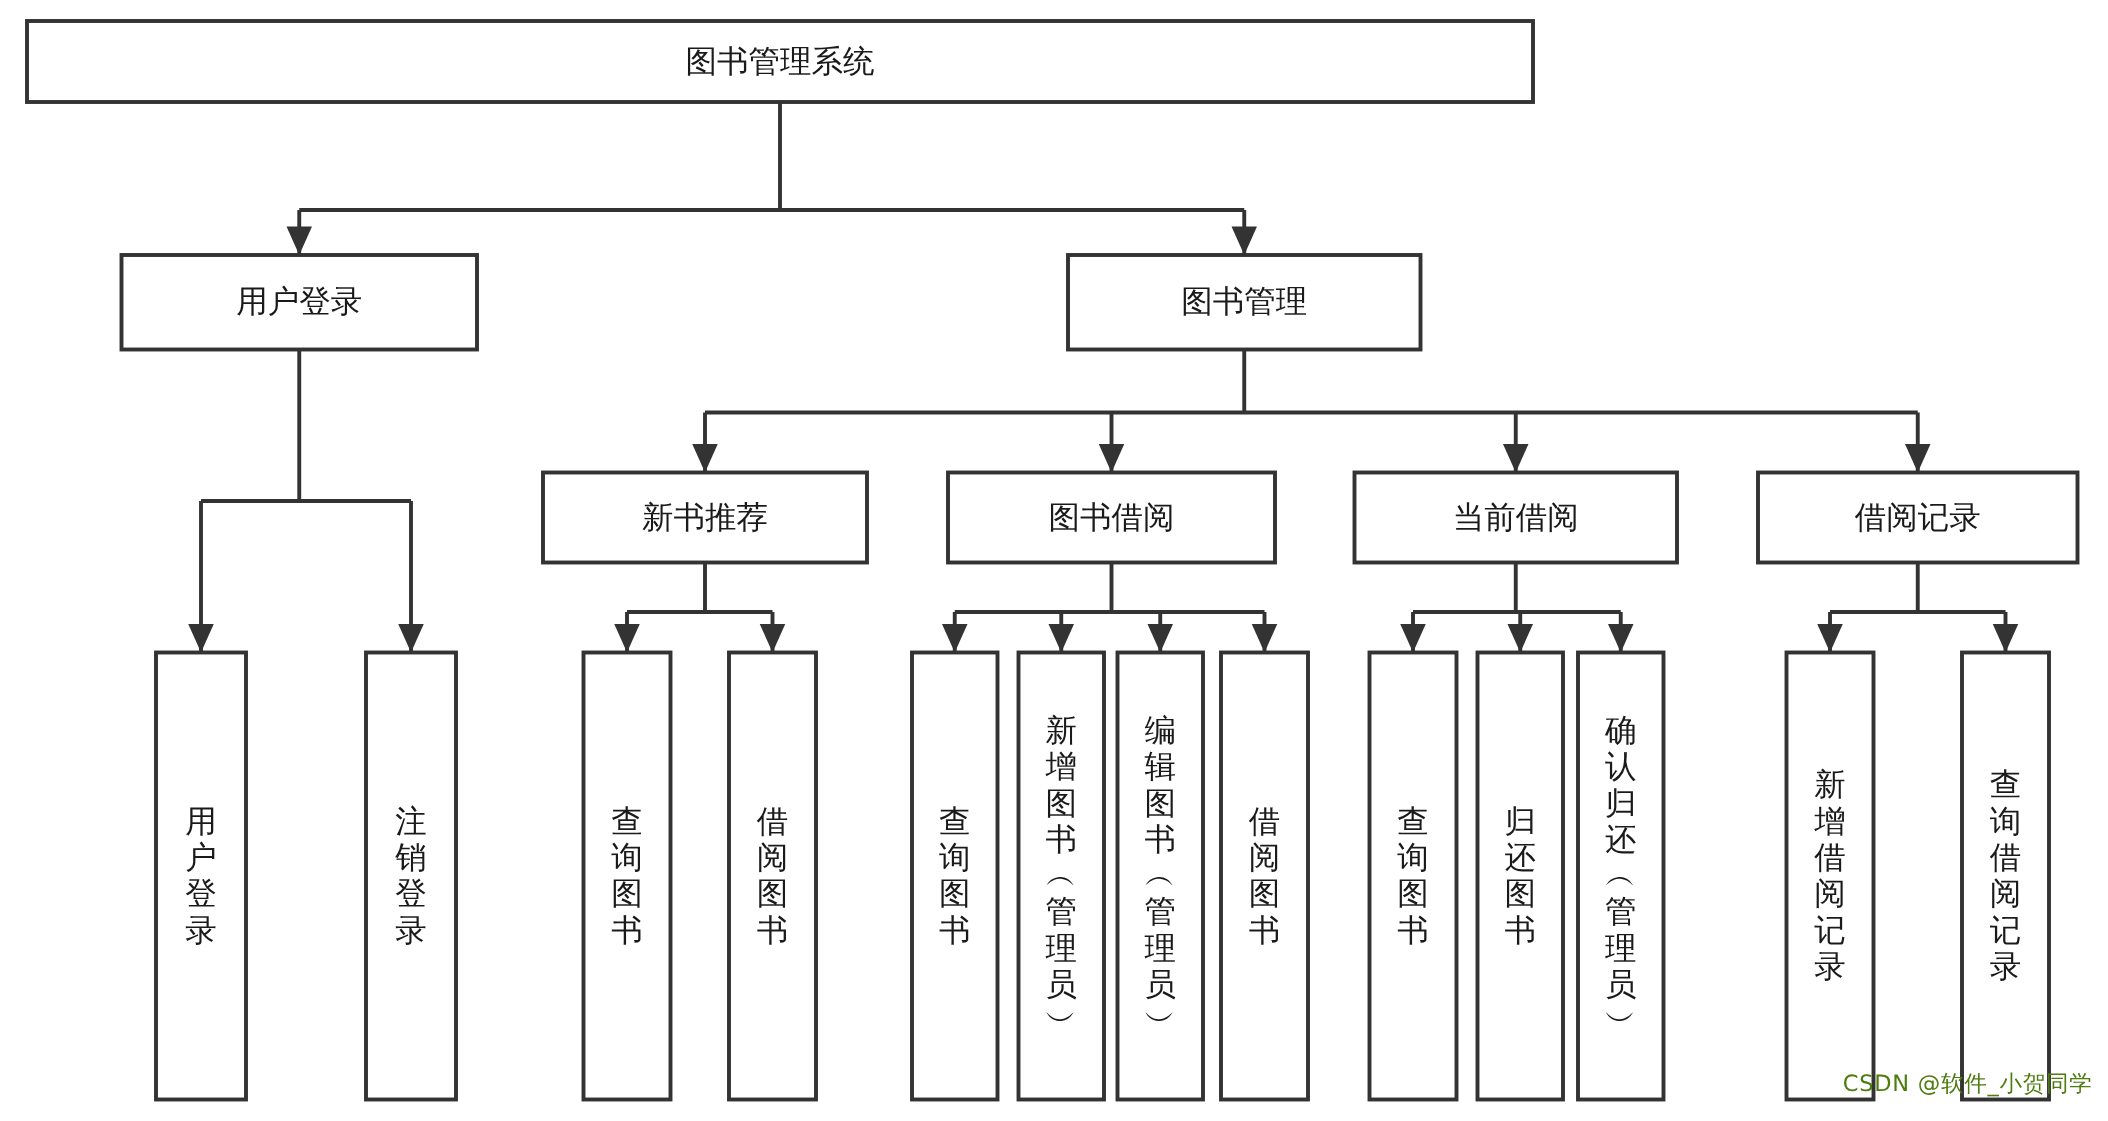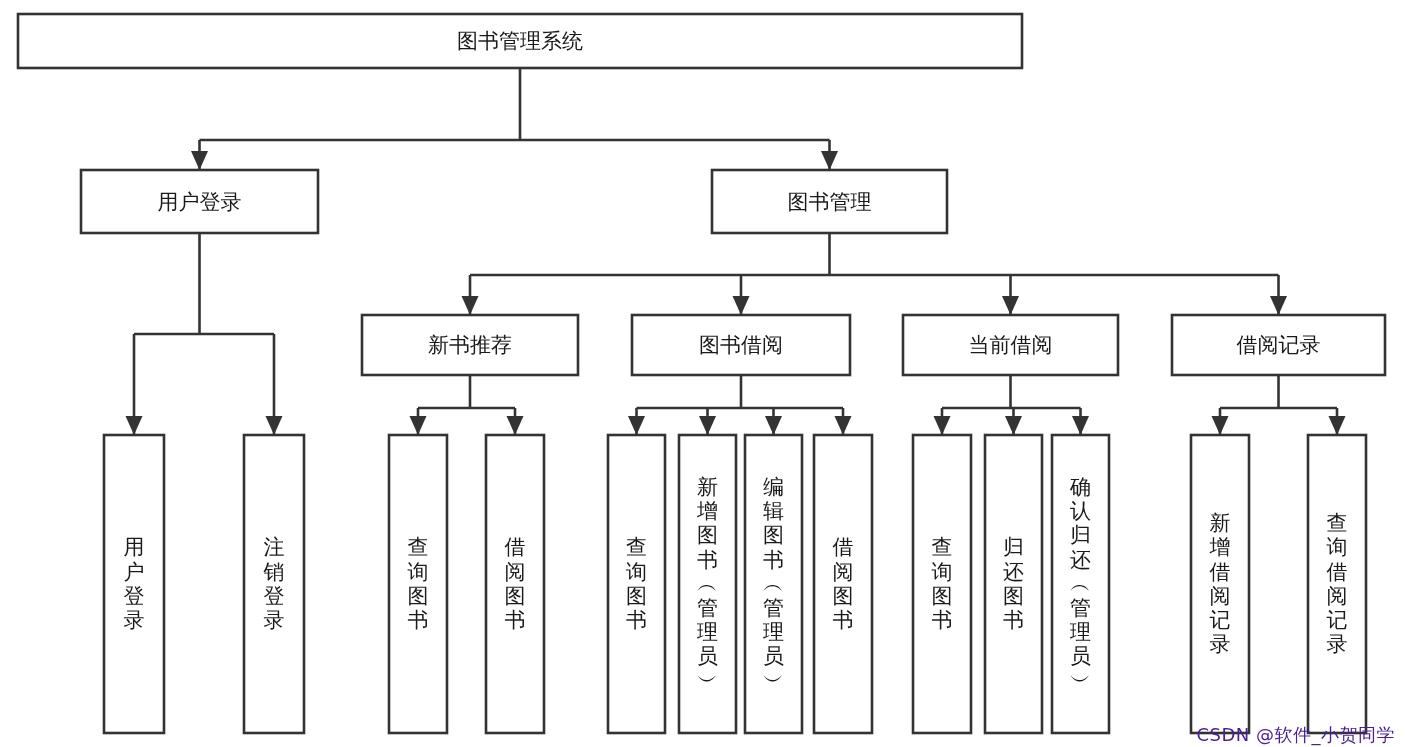--- a/index.html
+++ b/index.html
@@ -48,24 +48,24 @@
     fill: none;
     stroke-linecap: butt;
   }
   .arrow-head {
     fill: #333333;
     stroke: none;
   }
   .watermark-text {
     position: absolute;
     right: 10px;
-    bottom: 0;
-    font-family: "DejaVu Sans", "Liberation Sans", sans-serif;
-    font-size: 18px;
-    color: #4c1d95;
+    bottom: 15px;
+    font-family: "DejaVu Sans", "Liberation Sans", sans-serif;
+    font-size: 15px;
+    color: #4d7c0f;
     white-space: nowrap;
     letter-spacing: 0.5px;
   }
 </style>
 </head>
 <body>
 
 <div id="diagram-root">
 
   <svg id="flow-svg" viewBox="0 0 1405 747">

